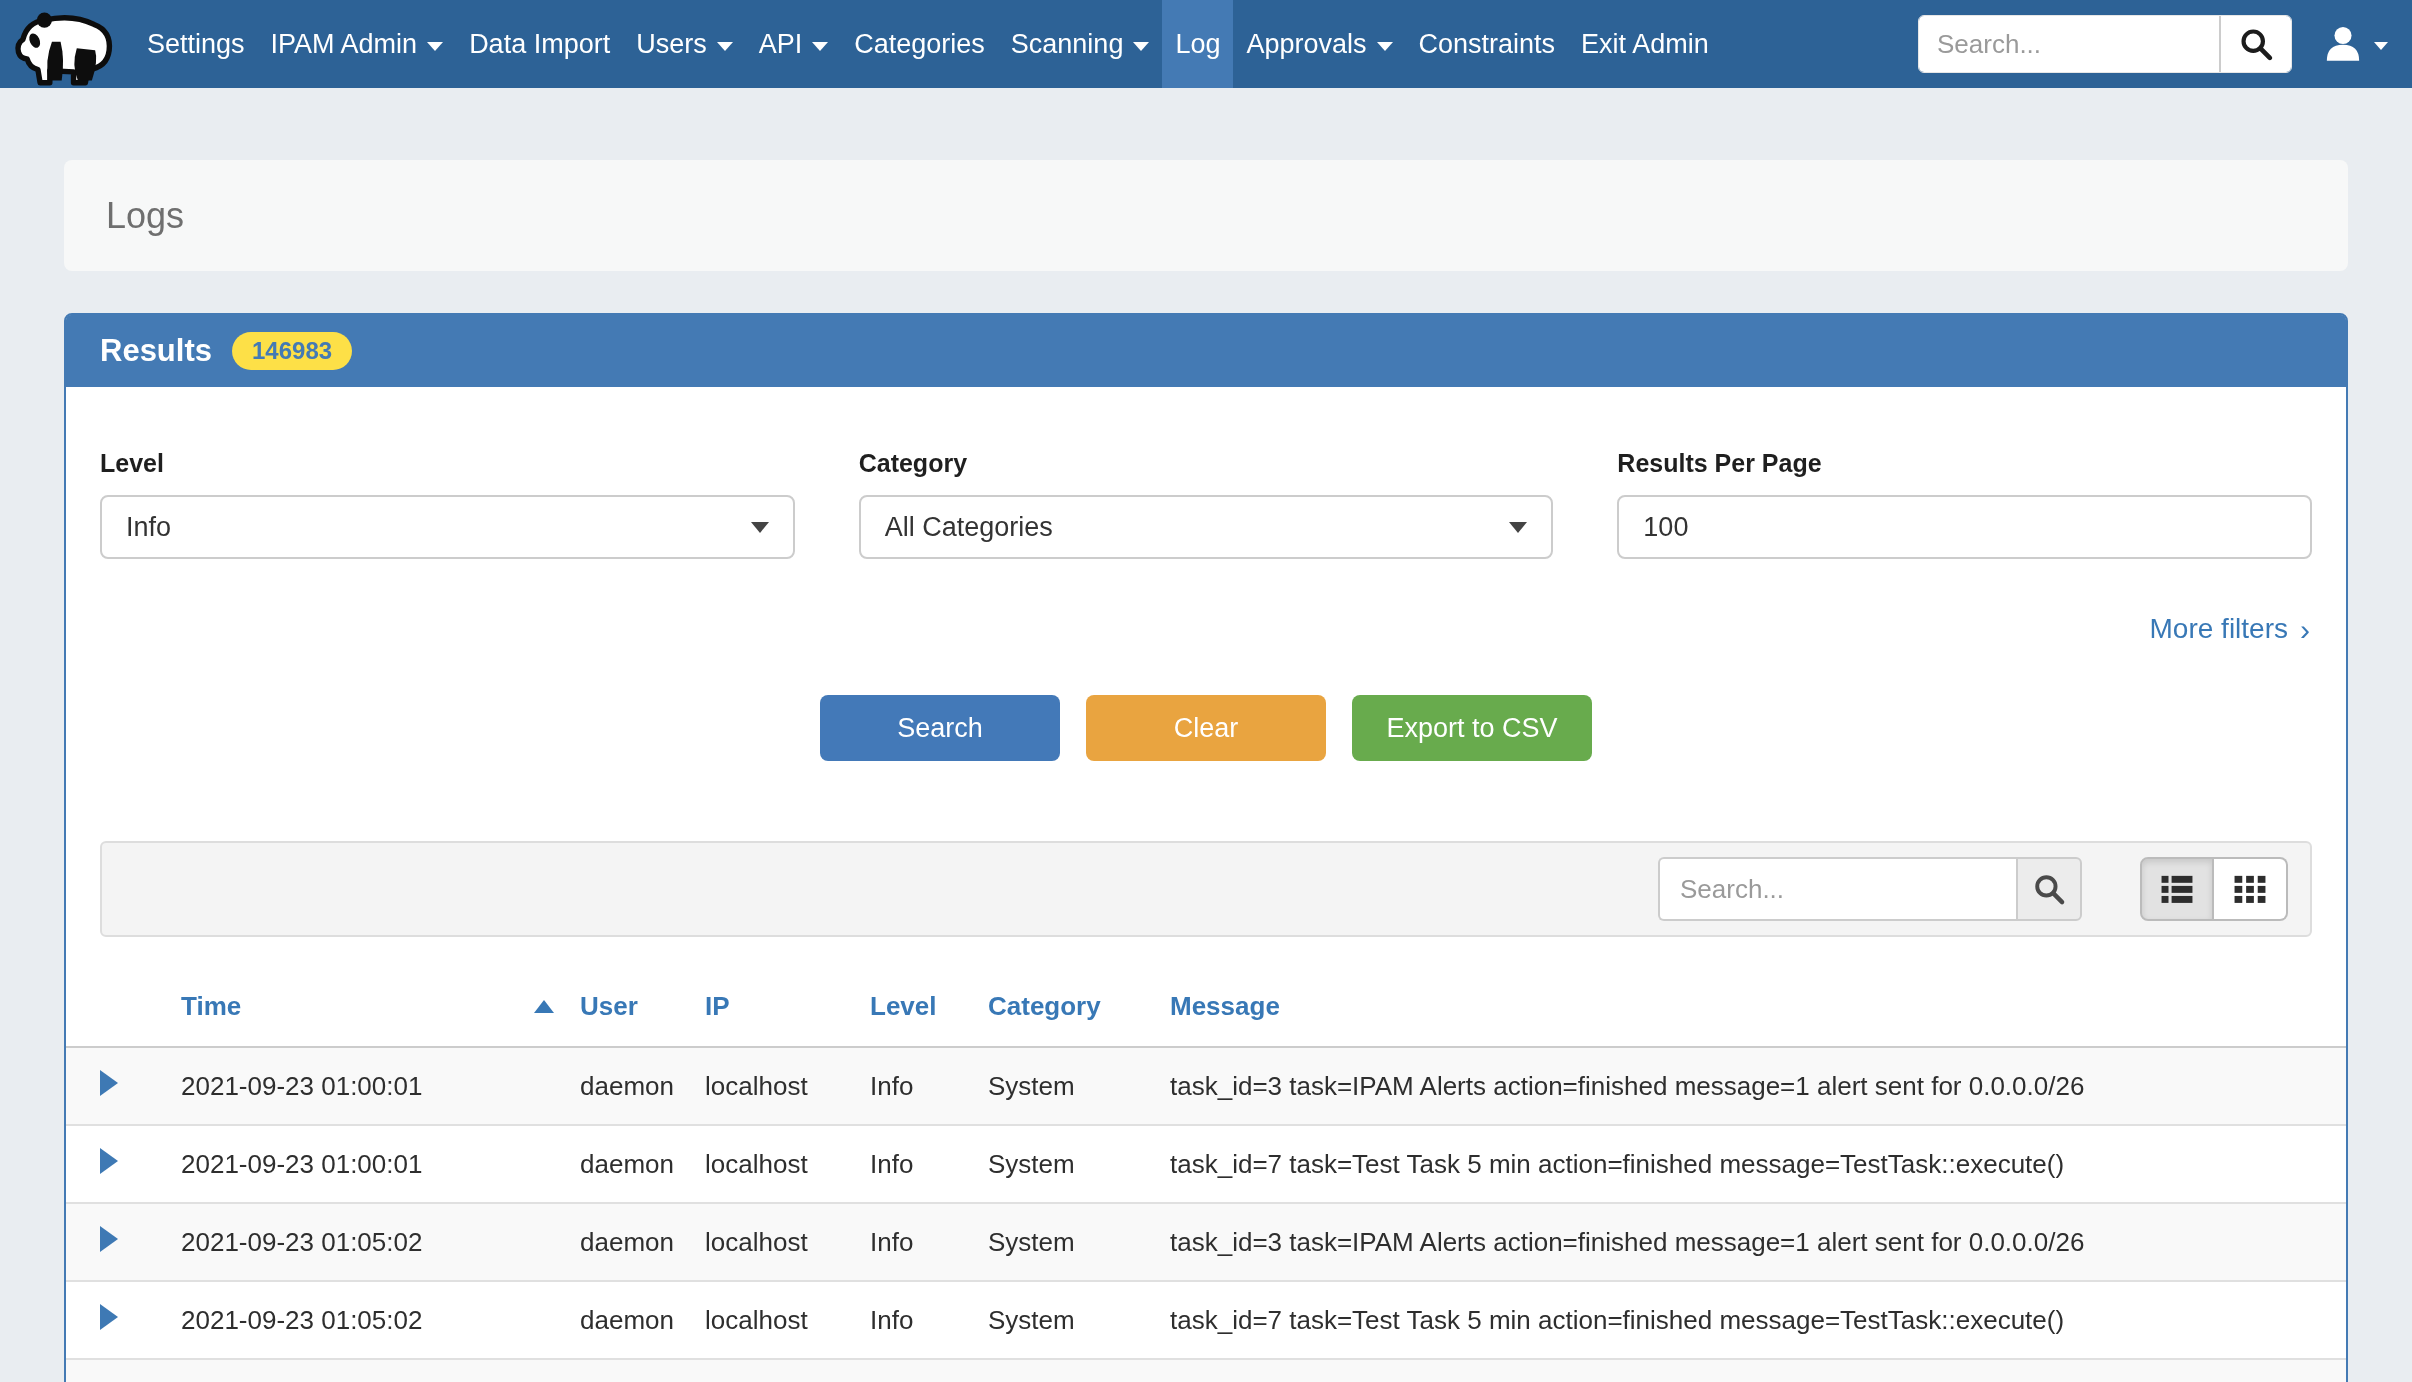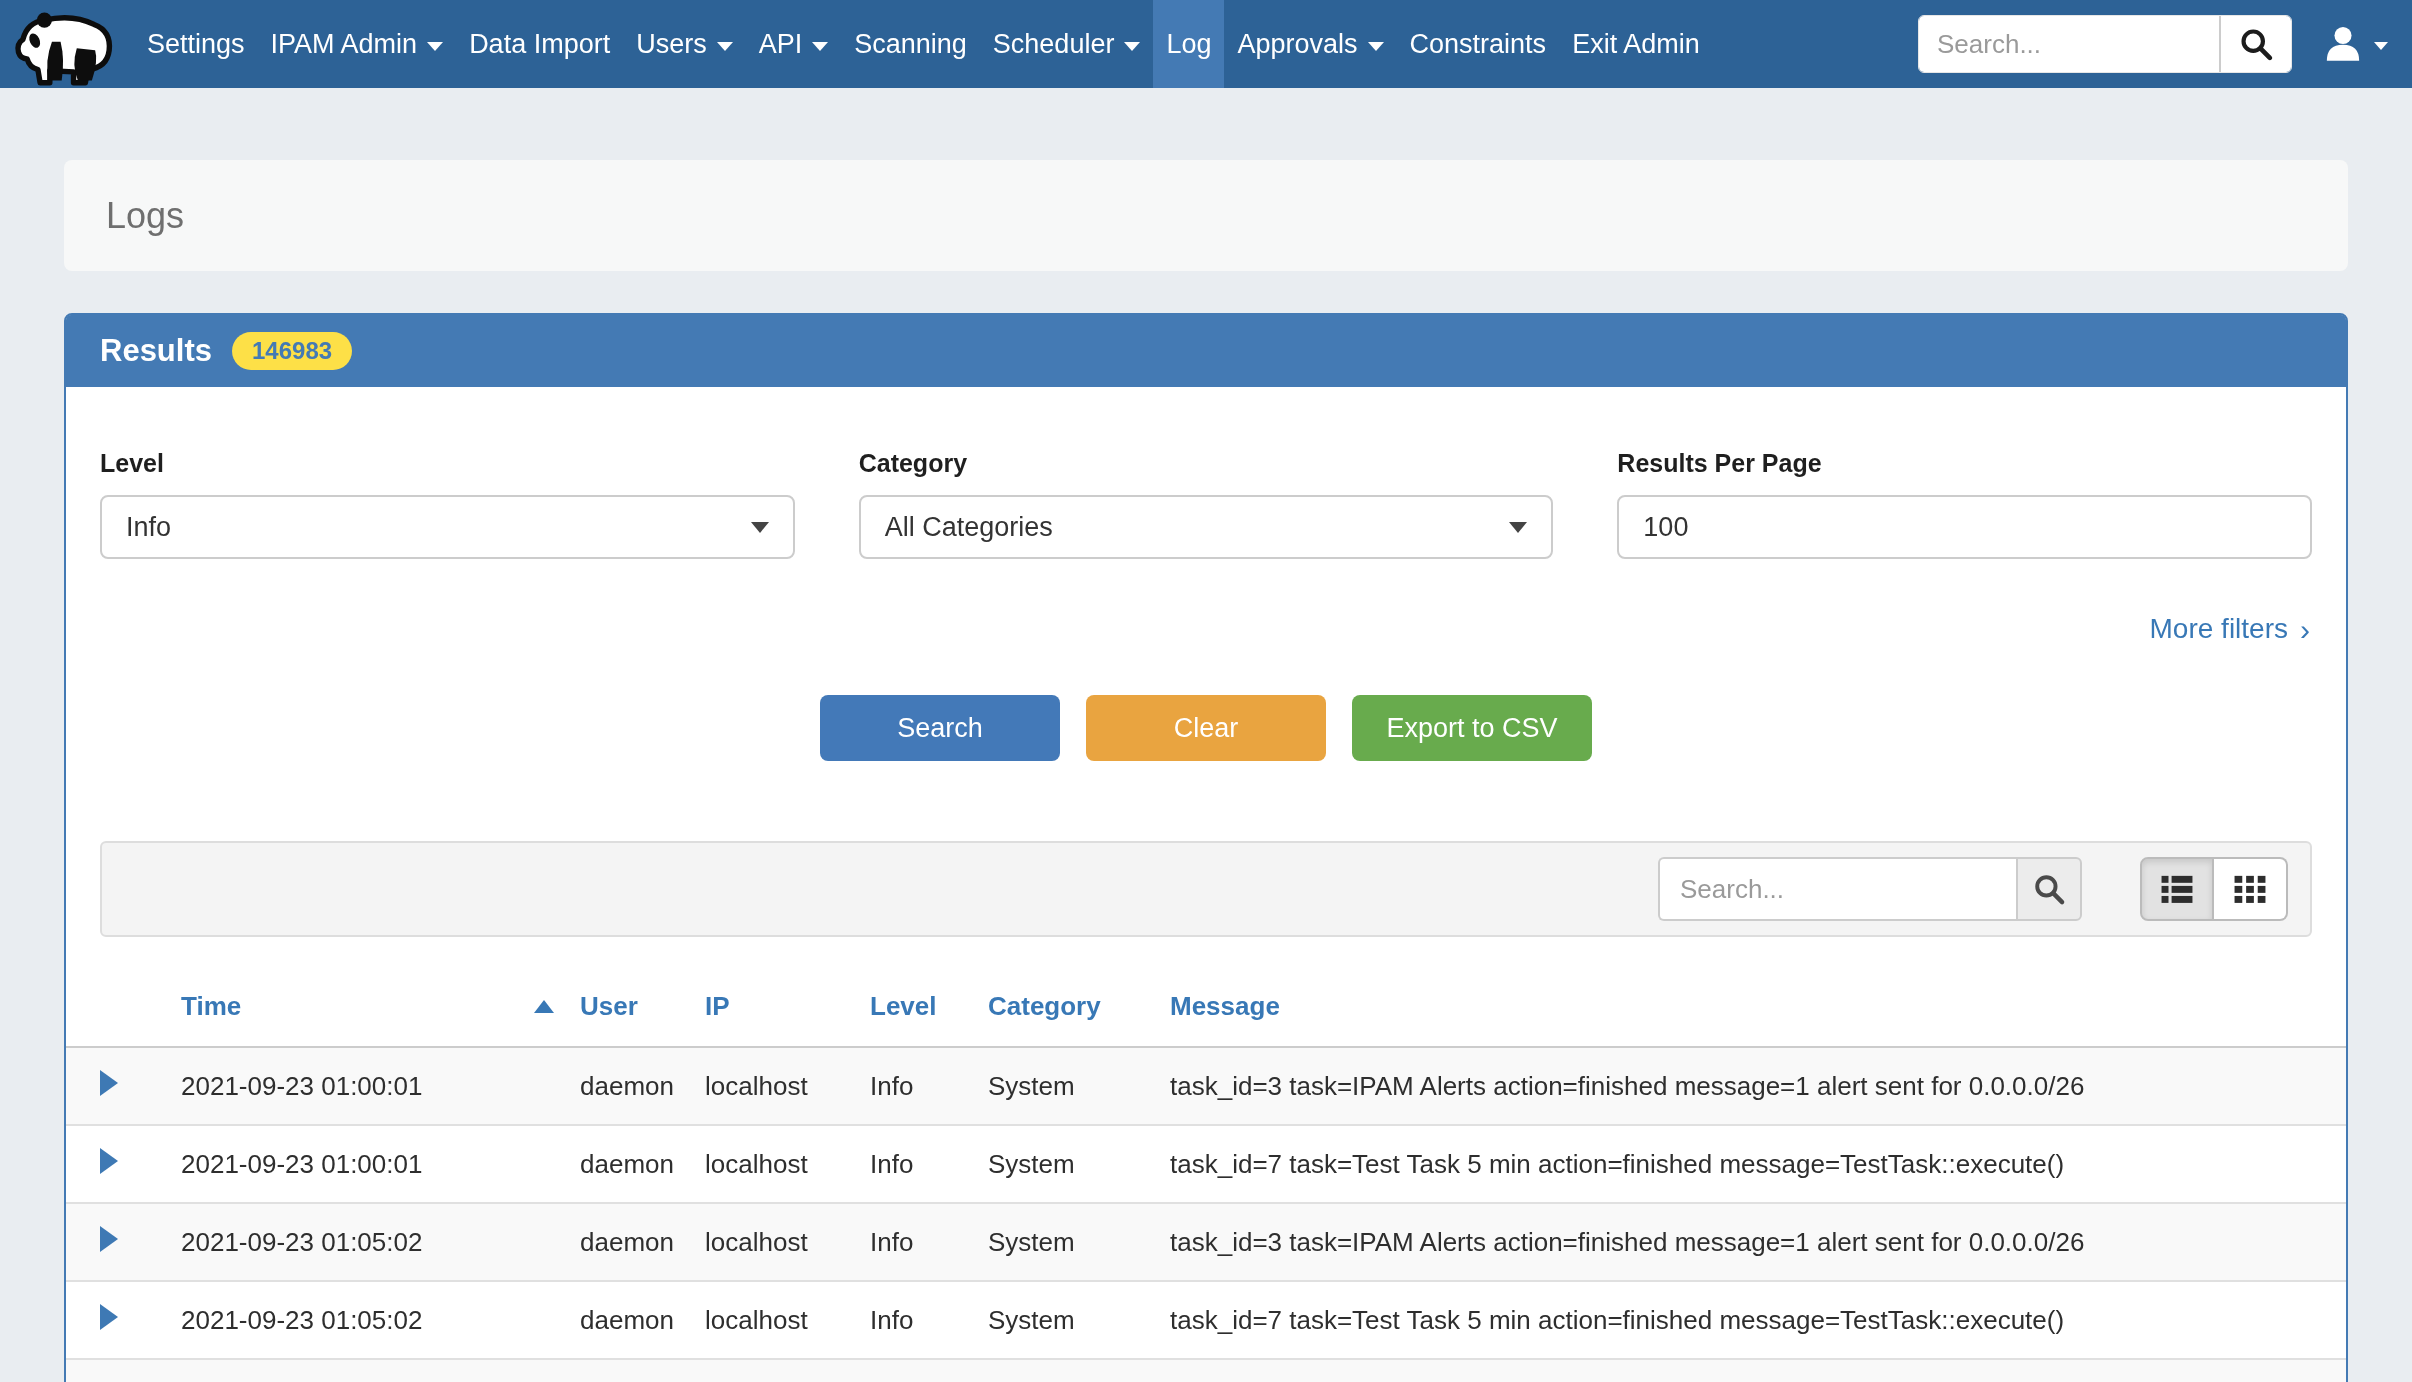--- a/index.html
+++ b/index.html
@@ -103,24 +103,24 @@
       </div>
       <div class="nav-item">
         <span>Users</span>
         <span class="caret-down"></span>
       </div>
       <div class="nav-item">
         <span>API</span>
         <span class="caret-down"></span>
       </div>
       <div class="nav-item">
+        <span>Categories</span>
+      </div>
+      <div class="nav-item">
         <span>Scanning</span>
-      </div>
-      <div class="nav-item">
-        <span>Scheduler</span>
         <span class="caret-down"></span>
       </div>
       <div class="nav-item active">
         <span>Log</span>
       </div>
       <div class="nav-item">
         <span>Approvals</span>
         <span class="caret-down"></span>
       </div>
       <div class="nav-item">

